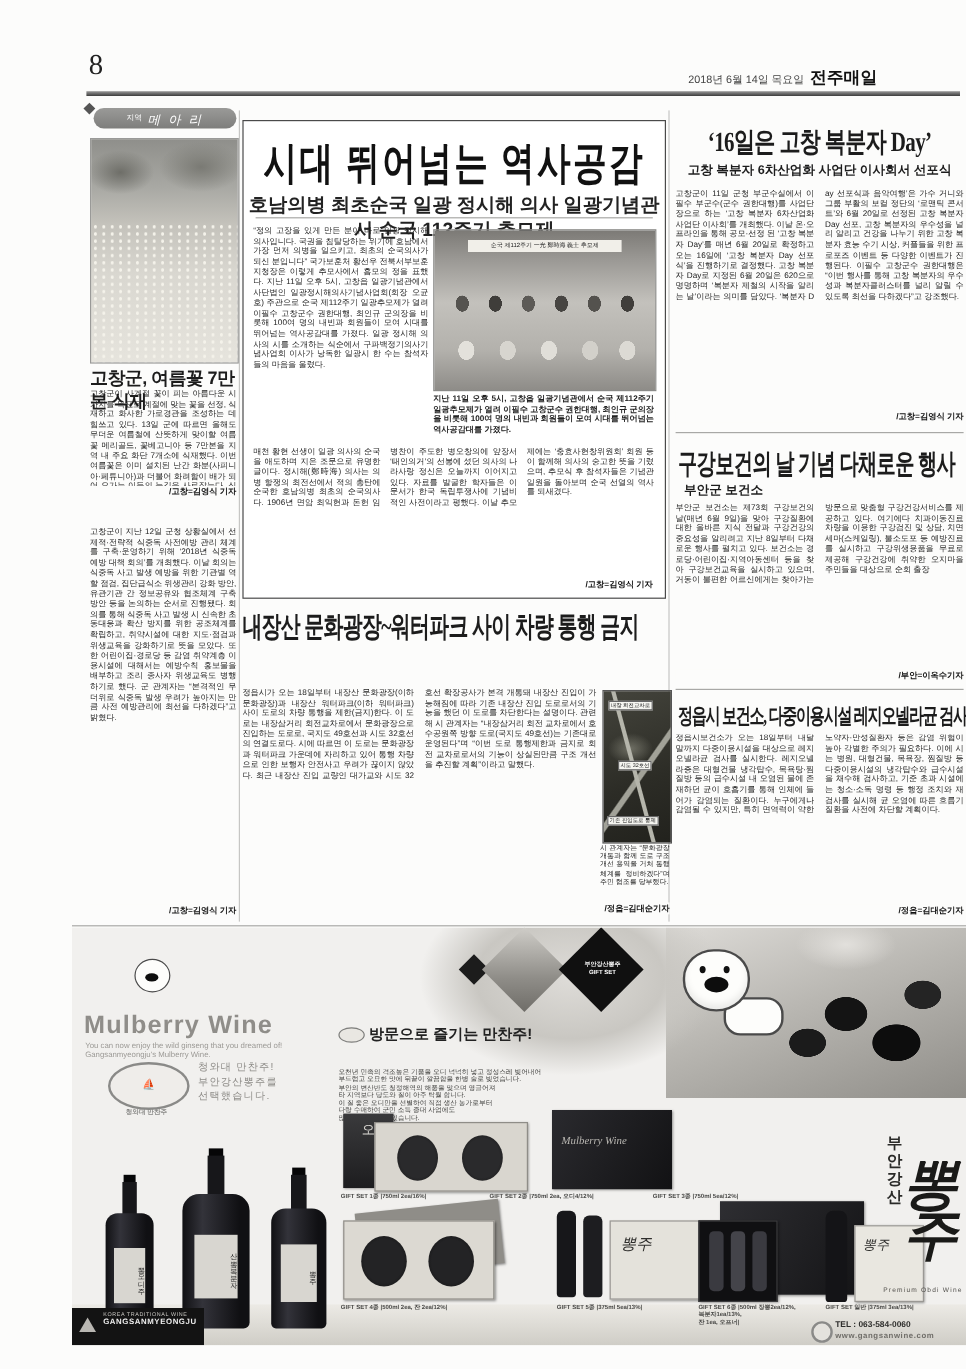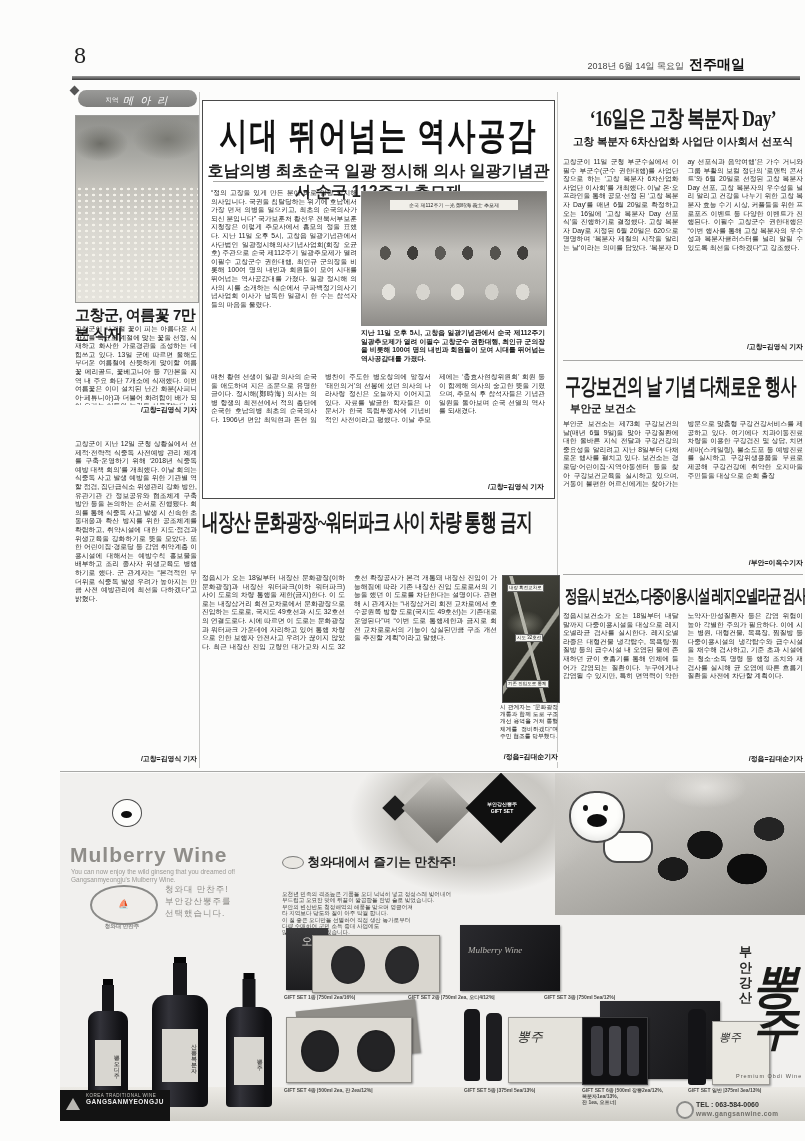--- a/index.html
+++ b/index.html
@@ -25,21 +25,21 @@
   .bottle-body{position:absolute;left:0;right:0;bottom:0;background:linear-gradient(90deg,#101013,#33333a 30%,#101013 85%);}
   .bottle-label{position:absolute;left:18%;right:18%;top:30%;height:48%;background:#d8d6d0;
     writing-mode:vertical-rl;font-size:6px;color:#222;text-align:center;overflow:hidden;font-family:"Liberation Serif",serif;}
 </style>
 </head>
 <body>
 
 <div id="page">
 
   <div class="abs serif" style="left:74px;top:42px;font-size:24px;color:#222;">8</div>
-  <div class="abs" style="right:60px;top:56px;font-size:9px;color:#444;">
+  <div class="abs" style="right:74px;top:56px;font-size:9px;color:#444;">
     <span>2018년 6월 14일 목요일</span>
     &nbsp;<span style="font-size:14px;font-weight:bold;color:#111;">전주매일</span>
   </div>
   <div class="abs" style="left:72px;top:76px;width:728px;height:4px;background:linear-gradient(#9a9a9a,#3c3c3c);"></div>
 
   <div class="abs vrule" style="left:199px;top:92px;height:676px;"></div>
   <div class="abs vrule" style="left:557px;top:92px;height:676px;"></div>
 
   <div class="abs" style="left:71px;top:87px;width:7px;height:7px;background:#555;transform:rotate(45deg);"></div>
   <div class="abs" style="left:78px;top:90px;width:119px;height:17px;background:linear-gradient(#9a9a98,#7e7e7c);border-radius:9px;
@@ -157,21 +157,21 @@
 
     <div class="abs" style="left:326px;top:26px;width:18px;height:18px;background:#1c1c1c;transform:rotate(45deg);"></div>
     <div class="abs photo" style="left:352px;top:10px;width:50px;height:50px;transform:rotate(45deg);
                 background:linear-gradient(135deg,#cfcdc8,#8f8d88 60%,#6f6d68);"></div>
     <div class="abs" style="left:416px;top:10px;width:50px;height:50px;transform:rotate(45deg);background:#101010;"></div>
     <div class="abs pre" style="left:414px;top:28px;width:56px;text-align:center;font-size:5px;line-height:6.5px;color:#fff;font-weight:bold;">부안강산뽕주
 GIFT SET</div>
 
     <div class="abs" style="left:222px;top:81px;font-size:12.5px;font-weight:bold;color:#222;">
       <span style="display:inline-block;width:20px;height:11px;border:1.5px solid #7d7d7b;border-radius:50%;vertical-align:middle;background:#e9e7e2;"></span>
-      <span>청와대에서 즐기는 만찬주!</span>
+      <span>방문으로 즐기는 만찬주!</span>
     </div>
     <div class="abs pre" style="left:222px;top:118px;width:280px;font-size:5.6px;line-height:6.4px;color:#3c3c3a;">오천년 민족의 격조높은 기품을 오디 넉넉히 넣고 정성스레 빚어내어
 부드럽고 오묘한 맛에 뒤끝이 깔끔함을 한병 술로 빚었습니다.
 부안의 변산반도 청정해역의 해풍을 맞으며 영글어져
 타 지역보다 당도와 질이 아주 탁월 합니다.
 이 질 좋은 오디만을 선별하여 직접 생산 농가로부터
 다량 수매하여 군민 소득 증대 사업에도
 많은 도움을 주고 있습니다.</div>
 
     <div class="giftbox" style="left:226px;top:155px;width:42px;height:62px;background:linear-gradient(#3a3a3c,#1d1d1f);">

